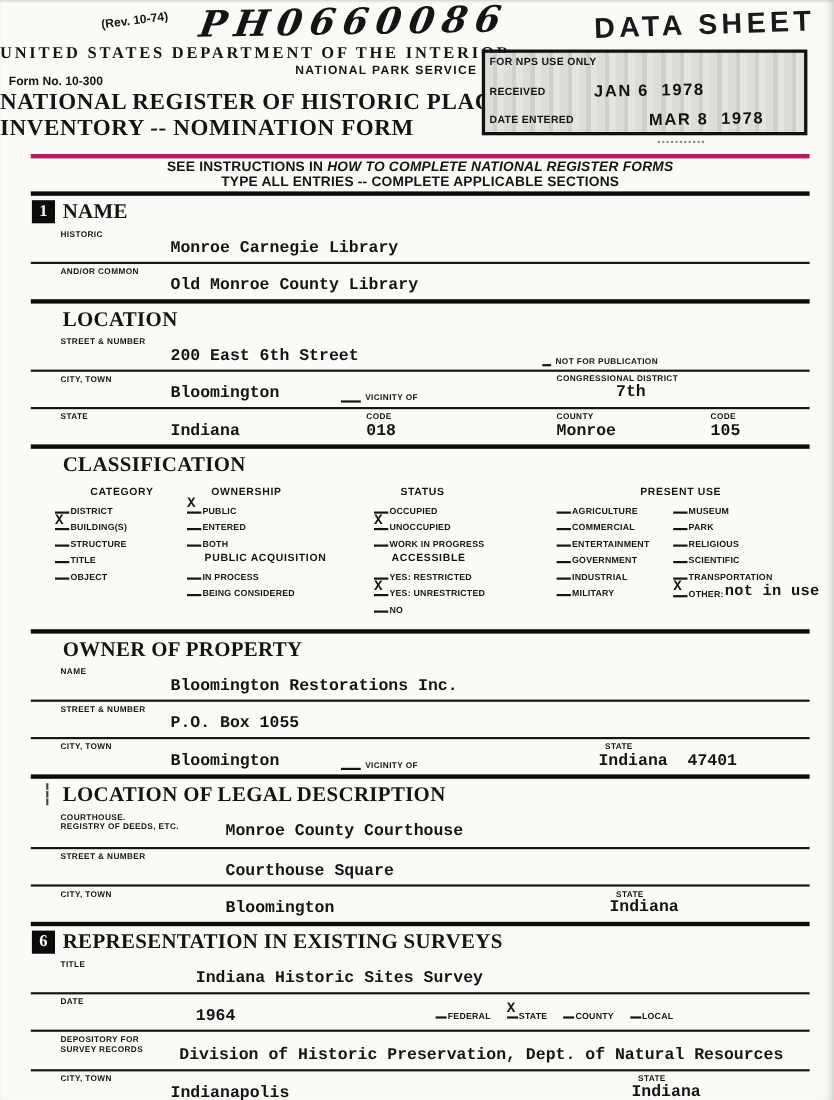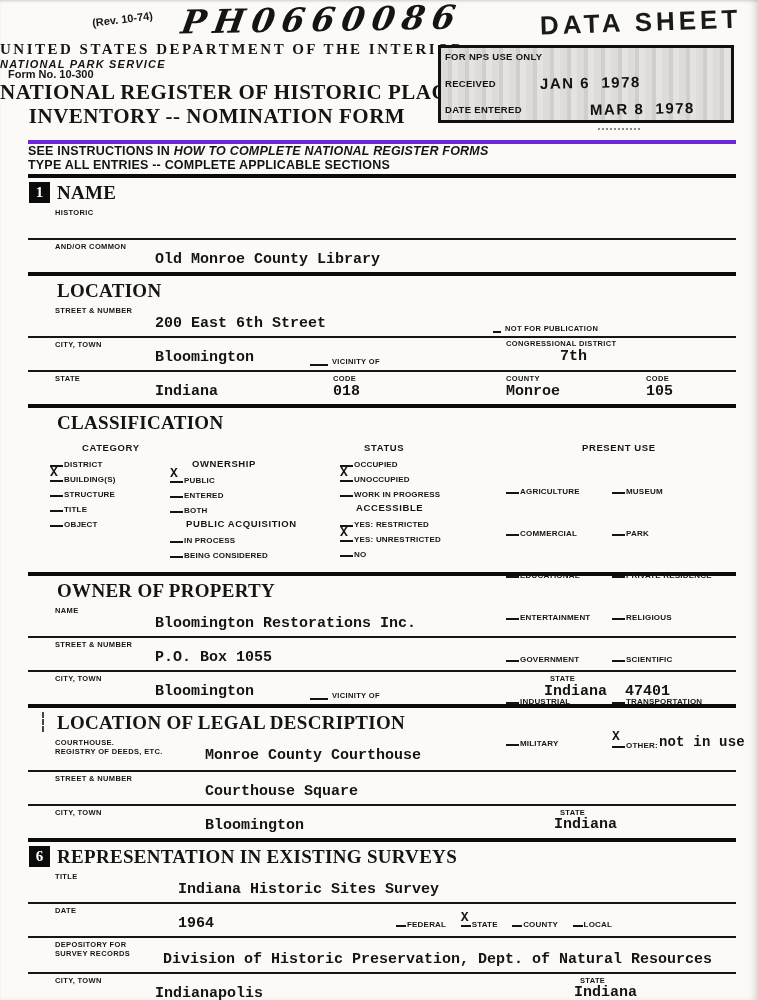--- a/index.html
+++ b/index.html
@@ -16,45 +16,45 @@
     position:absolute; left:182px; top:0px; font-family:"DejaVu Serif", serif;
     font-style:italic; font-weight:600; font-size:33px; letter-spacing:7px;
     transform:skewX(-10deg) rotate(-1deg); white-space:nowrap;
   }
   .stamp-datasheet {
     position:absolute; left:540px; top:7px; font-size:26px; font-weight:bold;
     letter-spacing:4px; transform:rotate(-2deg); color:#1a1a1a; white-space:nowrap;
   }
   .dept { position:absolute; left:0; top:41px; width:434px; text-align:center;
     font-family:"Liberation Serif", serif; font-size:15px; letter-spacing:2.5px; font-weight:600; white-space:nowrap; }
-  .agency { position:absolute; left:0; top:58px; width:434px; text-align:left;
-    font-size:11px; font-weight:bold; letter-spacing:1.2px;font-style:italic; }
+  .agency { position:absolute; left:0; top:58px; width:434px; text-align:right;
+    font-size:11px; font-weight:bold; letter-spacing:1.2px; }
   .title1 { position:absolute; left:0; top:80px; width:434px; text-align:center;
     font-family:"Liberation Serif", serif; font-size:21px; font-weight:bold; letter-spacing:.5px; white-space:nowrap; }
-  .title2 { position:absolute; left:0; top:104px; width:434px; text-align:center;
+  .title2 { position:absolute; left:0; top:104px; width:434px; text-align:left;
     font-family:"Liberation Serif", serif; font-size:21px; font-weight:bold; letter-spacing:.5px; }
   .nps-box {
     position:absolute; left:438px; top:45px; width:290px; height:72px;
     border:3px solid #111;
     background:repeating-linear-gradient(90deg,#dddcd8 0 7px,#d0cfcb 7px 11px,#e4e3df 11px 17px);
   }
   .nps-head { position:absolute; left:4px; top:3px; font-size:9.5px; font-weight:bold; letter-spacing:.3px; }
   .nps-row { position:absolute; left:4px; font-size:9.5px; font-weight:bold; letter-spacing:.3px; }
   .nps-received { top:30px; }
   .nps-entered { top:56px; }
   .stamp-date { position:absolute; font-size:15px; font-weight:bold; letter-spacing:1.5px;
     white-space:pre; transform:rotate(-1deg); color:#121212; }
   .stamp-received { left:95px; top:-4px; }
   .stamp-entered { left:145px; top:-4px; }
   .stray-dashes { position:absolute; left:598px; top:128px; width:42px; height:3px;
     border-top:2px dotted #8b8b86; }
   
   .body { position:absolute; left:28px; top:140px; width:708px; }
-  .band { border-top:4px solid #6d28d9; border-bottom:4px solid #0c0c0c;
-    text-align:left; padding:1px 0 2px; }
+  .band { border-top:4px solid #be185d; border-bottom:4px solid #0c0c0c;
+    text-align:center; padding:1px 0 2px; }
   .band div { font-size:12.5px; font-weight:bold; letter-spacing:.2px; line-height:13.5px; }
   .band em { font-style:italic; }
   section { border-bottom:4px solid #0c0c0c; position:relative; }
   section.last { border-bottom:3px solid #0c0c0c; }
   .sec-head { position:relative; height:28px; padding-left:29px; }
   .sec-head h2 { margin:0; padding-top:4px; font-family:"Liberation Serif", serif;
     font-size:19px; font-weight:bold; letter-spacing:.3px; }
   .numbox { position:absolute; left:1px; top:4px; width:21px; height:21px; background:#0b0b0b;
     color:#fff; font-family:"Liberation Serif", serif; font-weight:bold; font-size:15px;
     text-align:center; line-height:21px; }
@@ -79,26 +79,26 @@
   .chk .note { font-family:"Liberation Mono", monospace; font-size:14px; font-weight:bold;
     position:relative; top:-2px; margin-left:1px; }
   .inline-chk { display:inline-block; margin-right:10px; position:relative; }
   
   .cls-grid { position:relative; height:136px; }
   .cls-col { position:absolute; top:6px; }
   .cls-col .hdr { font-size:9.5px; font-weight:bold; letter-spacing:.6px; height:15px; }
   .cls-col .chk { height:15px; }
   .cls-col .subhdr { font-size:9.5px; font-weight:bold; letter-spacing:.6px; height:15px; }
   .col-category { left:22px; } .col-category .hdr { padding-left:32px; }
-  .col-ownership { left:142px; } .col-ownership .hdr { padding-left:22px;margin-top:16px; }
+  .col-ownership { left:142px; } .col-ownership .hdr { padding-left:22px; }
   .col-ownership .subhdr { padding-left:16px; }
   .col-status { left:312px; } .col-status .hdr { padding-left:24px; }
   .col-status .subhdr { padding-left:16px; }
   .col-use { left:478px; } .col-use .hdr { padding-left:76px; }
-  .use-row { display:flex; height:15px;margin-top:27px; }
+  .use-row { display:flex; height:15px; }
   .use-row .c1 { width:106px; }
   .vic { display:inline-flex; align-items:flex-end; }
   .vic .dash { display:inline-block; width:18px; height:9px; border-bottom:2px solid #141414; margin-right:4px; }
   .vic .t { font-size:7.5px; font-weight:bold; letter-spacing:.35px; }
 </style>
 </head>
 <body>
 
 <div class="page">
 
@@ -131,20 +131,21 @@
       <div>TYPE ALL ENTRIES -- COMPLETE APPLICABLE SECTIONS</div>
     </div>
 
     <section>
       <div class="sec-head">
         <span class="numbox">1</span>
         <h2>NAME</h2>
       </div>
       <div class="row">
         <div class="lbl">HISTORIC</div>
+        <div class="val">Monroe Carnegie Library</div>
       </div>
       <div class="row">
         <div class="lbl">AND/OR COMMON</div>
         <div class="val">Old Monroe County Library</div>
       </div>
     </section>
 
     <section>
       <div class="sec-head">
           <h2>LOCATION</h2>
@@ -215,24 +216,20 @@
           <div class="hdr">PRESENT USE</div>
           <div class="use-row">
               <div class="chk c1"><span class="mark"></span><span class="dash"></span><span>AGRICULTURE</span></div>
               <div class="chk"><span class="mark"></span><span class="dash"></span><span>MUSEUM</span></div>
             </div>
           <div class="use-row">
               <div class="chk c1"><span class="mark"></span><span class="dash"></span><span>COMMERCIAL</span></div>
               <div class="chk"><span class="mark"></span><span class="dash"></span><span>PARK</span></div>
             </div>
           <div class="use-row">
-              <div class="chk c1"><span class="mark"></span><span class="dash"></span><span>EDUCATIONAL</span></div>
-              <div class="chk"><span class="mark"></span><span class="dash"></span><span>PRIVATE RESIDENCE</span></div>
-            </div>
-          <div class="use-row">
               <div class="chk c1"><span class="mark"></span><span class="dash"></span><span>ENTERTAINMENT</span></div>
               <div class="chk"><span class="mark"></span><span class="dash"></span><span>RELIGIOUS</span></div>
             </div>
           <div class="use-row">
               <div class="chk c1"><span class="mark"></span><span class="dash"></span><span>GOVERNMENT</span></div>
               <div class="chk"><span class="mark"></span><span class="dash"></span><span>SCIENTIFIC</span></div>
             </div>
           <div class="use-row">
               <div class="chk c1"><span class="mark"></span><span class="dash"></span><span>INDUSTRIAL</span></div>
               <div class="chk"><span class="mark"></span><span class="dash"></span><span>TRANSPORTATION</span></div>

